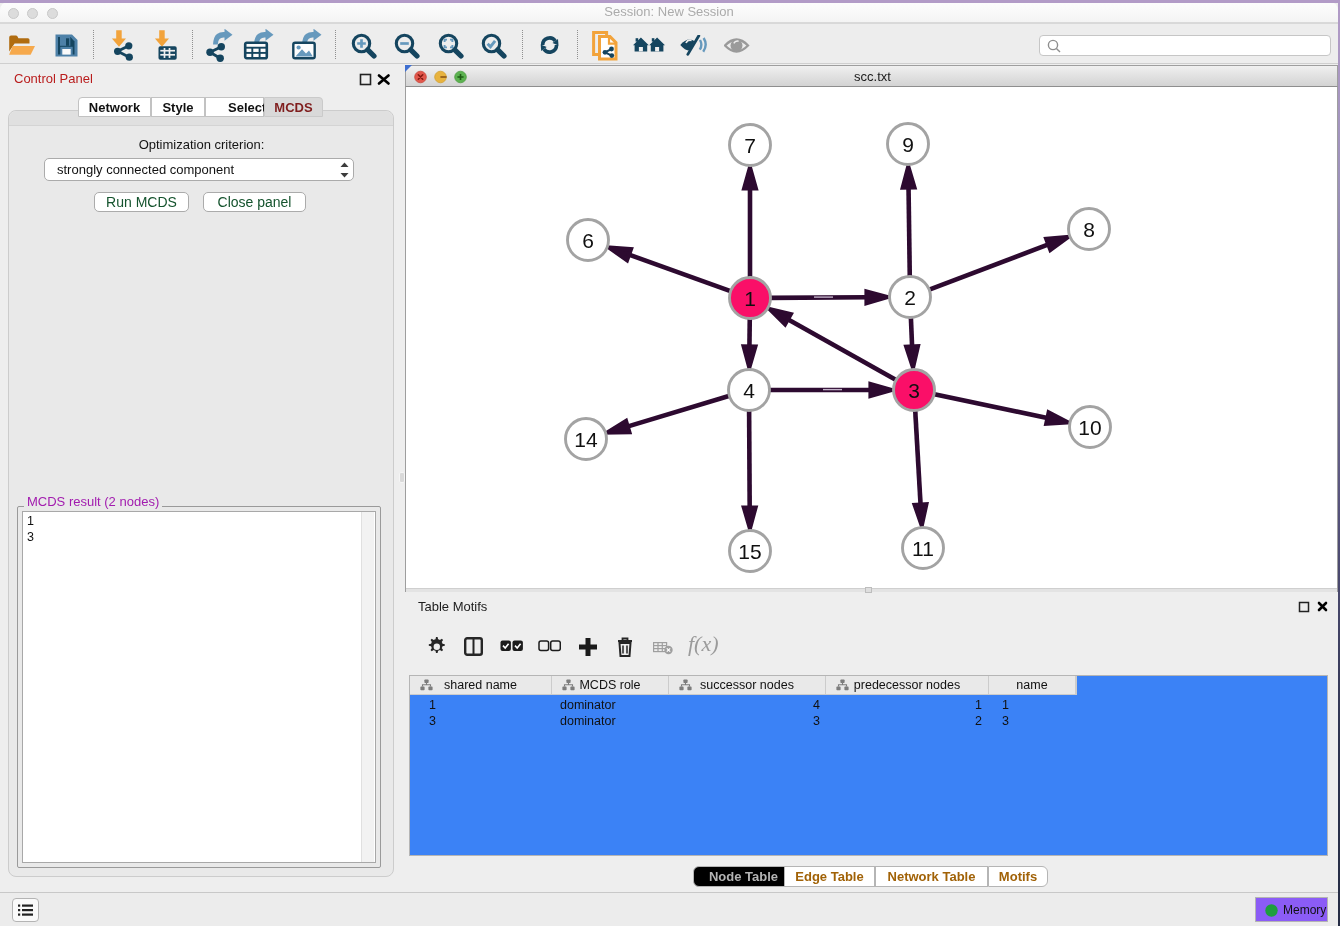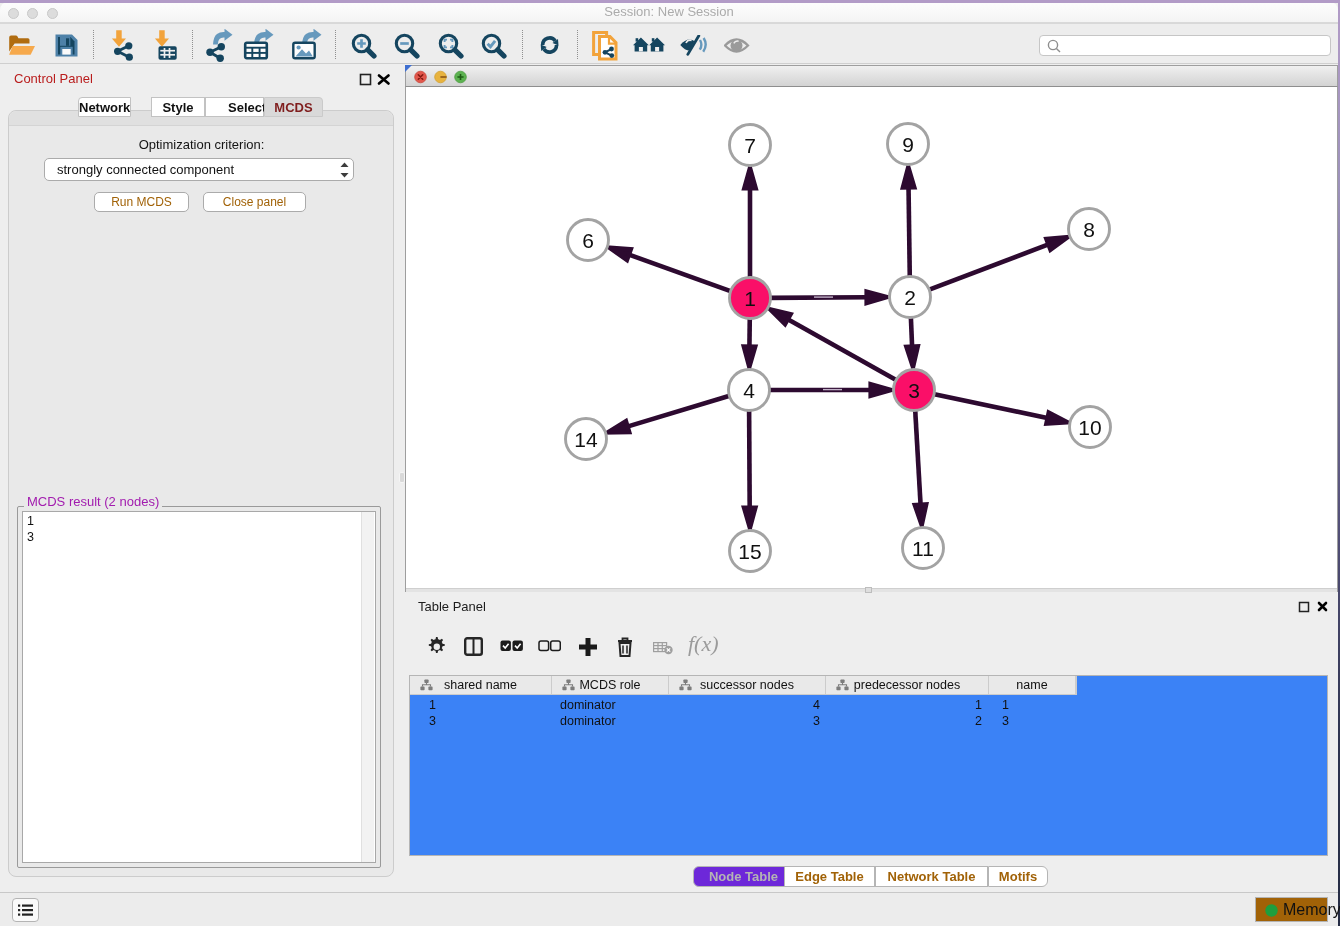--- a/index.html
+++ b/index.html
@@ -29,21 +29,21 @@
   font-size:13px;font-weight:700;color:#111;text-align:center;line-height:19px;}
 #cp-body{left:8px;top:110px;width:386px;height:767px;background:#e9e9e9;
   border:1px solid #cccccc;border-radius:8px;}
 #cp-bodytop{left:9px;top:111px;width:384px;height:15px;background:#e0e0e0;
   border-radius:8px 8px 0 0;border-bottom:1px solid #d4d4d4;}
 #opt-label{left:0px;top:137px;width:403px;text-align:center;font-size:13px;color:#141414;}
 #opt-select{left:44px;top:158px;width:310px;height:23px;background:#fff;
   border:1px solid #ababab;border-radius:5px;font-size:13px;color:#111;line-height:21px;
   padding-left:12px;}
 .btn{position:absolute;height:20px;background:#fff;border:1px solid #ababab;border-radius:5px;
-  font-size:12px;color:#a16207;text-align:center;line-height:18px;}
+  font-size:14px;color:#14532d;text-align:center;line-height:18px;}
 #fieldset{left:17px;top:506px;width:364px;height:362px;border:1px solid #9a9a9a;border-radius:2px;}
 #fs-label{left:24px;top:494px;font-size:13px;color:#a21caf;background:#e9e9e9;padding:0 3px;}
 #fs-white{left:22px;top:511px;width:354px;height:352px;background:#fff;border:1px solid #a8a8a8;}
 #fs-scroll{left:361px;top:512px;width:13px;height:350px;background:#f2f2f2;border-left:1px solid #e0e0e0;}
 #fs-text{left:27px;top:513px;font-size:12.5px;color:#111;line-height:16px;}
 
 
 #netwin{left:405px;top:65px;width:933px;height:527px;background:#fff;
   border:1px solid #9e9e9e;}
 #nw-titlebar{left:405px;top:65px;width:933px;height:22px;
@@ -62,22 +62,22 @@
   color:#111;text-align:center;line-height:18px;}
 .hicon{position:absolute;left:10px;top:3px;}
 .trow{position:absolute;font-size:12.5px;color:#111;height:16px;line-height:16px;}
 .ttab{position:absolute;top:0;height:21px;background:#fff;border:1px solid #b5b5b5;
   font-size:13px;font-weight:700;color:#a16207;text-align:center;line-height:20px;}
 
 
 #statusbar{left:0;top:892px;width:1338px;height:34px;background:#ececec;border-top:1px solid #c8c8c8;}
 #sb-left{position:absolute;left:12px;top:5px;width:27px;height:24px;background:#fafafa;
   border:1px solid #b4b4b4;border-radius:4px;}
-#sb-mem{position:absolute;left:1255px;top:4px;width:73px;height:25px;background:#a16207;
-  border:1px solid #b4b4b4;font-size:16px;color:#111;line-height:24px;text-align:left;padding-left:27px;}
+#sb-mem{position:absolute;left:1255px;top:4px;width:73px;height:25px;background:#8b5cf6;
+  border:1px solid #b4b4b4;font-size:12px;color:#111;line-height:24px;text-align:left;padding-left:27px;}
 </style>
 </head>
 <body>
 <div class="abs" id="titlebar"></div>
 <div class="abs" id="desktop-top"></div>
 <div class="abs" id="desktop-right"></div>
 <div class="tl" style="left:8px;"></div>
 <div class="tl" style="left:27px;"></div>
 <div class="tl" style="left:47px;"></div>
 <div id="apptitle">Session: New Session</div>
@@ -223,21 +223,21 @@
     </div>
 </div>
 
 <div class="abs" id="cp-title">Control Panel</div>
 <svg class="wicon" style="left:359px;top:73px" width="34" height="13">
     <rect x="1.5" y="1.5" width="10" height="10" fill="none" stroke="#222" stroke-width="1.6"></rect>
     <path d="M20 2.5 L29.5 10.5 M29.5 2.5 L20 10.5" stroke="#000" stroke-width="2.7" stroke-linecap="round"></path>
   </svg>
 <div class="abs" id="cp-body"></div>
 <div class="abs" id="cp-bodytop"></div>
-<div class="cptab" style="left:78px;top:97px;width:53px;border-radius:4px 0 0 0;">Network</div>
+<div class="cptab" style="left:78px;top:97px;width:73px;border-radius:4px 0 0 0;">Network</div>
 <div class="cptab" style="left:151px;top:97px;width:54px;">Style</div>
 <div class="cptab" style="left:205px;top:97px;width:59px;padding-left:22px;">Select</div>
 <div class="cptab" style="left:264px;top:97px;width:59px;background:#d9d9d9;color:#7f1d1d;border-radius:0 4px 0 0;border-color:#cacaca;">MCDS</div>
 <div class="abs" id="opt-label">Optimization criterion:</div>
 <div class="abs" id="opt-select">strongly connected component
 <svg width="9" height="16" style="position:absolute;right:4px;top:3px">
       <path d="M4.5 0.5 L8.5 5 L0.5 5 Z" fill="#3c3c3c"></path>
       <path d="M4.5 15.5 L8.5 11 L0.5 11 Z" fill="#3c3c3c"></path>
     </svg>
 </div>
@@ -245,20 +245,21 @@
 <div class="btn" style="left:203px;top:192px;width:103px;">Close panel</div>
 <div class="abs" id="fieldset"></div>
 <div class="abs" id="fs-white"></div>
 <div class="abs" id="fs-scroll"></div>
 <div class="abs" id="fs-label">MCDS result (2 nodes)</div>
 <div class="abs" id="fs-text">1<br>3</div>
 
 <div class="abs" style="left:399px;top:472px;width:6px;height:11px;background:#d9d9d9;border:1px solid #f5f5f5;border-radius:2px;"></div>
 <div class="abs" id="netwin"></div>
 <div class="abs" id="nw-titlebar">
+  <div id="nw-title">scc.txt</div>
   <svg width="60" height="16" style="position:absolute;left:8px;top:3px" viewBox="0 0 60 16">
     <circle cx="6.5" cy="8" r="5.8" fill="#e2574c" stroke="#c64539" stroke-width="0.8"></circle>
     <path d="M4.3 5.8 L8.7 10.2 M8.7 5.8 L4.3 10.2" stroke="#841a12" stroke-width="1.6" stroke-linecap="round"></path>
     <circle cx="26.5" cy="8" r="5.8" fill="#e8b33e" stroke="#d29f2e" stroke-width="0.8"></circle>
     <line x1="3.4" y1="8" x2="9.6" y2="8" stroke="#95601a" stroke-width="1.8" transform="translate(23,0)"></line>
     <circle cx="46.5" cy="8" r="5.8" fill="#5cb250" stroke="#4b9c40" stroke-width="0.8"></circle>
     <path d="M46.5 4.9 V11.1 M43.4 8 H49.6" stroke="#1d5c14" stroke-width="1.6"></path>
   </svg>
 </div>
 <div class="abs" id="nw-canvas">
@@ -318,21 +319,21 @@
         <text x="586" y="446.5" text-anchor="middle" font-size="21" fill="#101010">14</text>
         <circle cx="750" cy="551" r="20.5" fill="#ffffff" stroke="#a3a3a3" stroke-width="2.9"></circle>
         <text x="750" y="558.5" text-anchor="middle" font-size="21" fill="#101010">15</text>
       </g>
     </svg>
 </div>
 <div class="abs" id="nw-bottom"></div>
 <div class="abs" style="left:865px;top:587px;width:7px;height:6px;background:#dedede;border:1px solid #bdbdbd;"></div>
 <div class="abs" id="corner-tri"></div>
 
-<div class="abs" id="tp-title">Table Panel</div>
+<div class="abs" id="tp-title">Table Motifs</div>
 <svg class="wicon" style="left:1298px;top:601px" width="32" height="13">
     <rect x="1.5" y="1.5" width="9" height="9" fill="none" stroke="#222" stroke-width="1.5"></rect>
     <path d="M21 2 L28 9 M28 2 L21 9" stroke="#000" stroke-width="2.6" stroke-linecap="round"></path>
   </svg>
 <svg class="abs" style="left:427px;top:637px" width="20" height="20" viewBox="0 0 20 20">
 <path fill="#262626" d="M9 0 l1.6 0 .5 2.3 a7 7 0 0 1 1.8 .75 l2 -1.3 1.15 1.15 -1.3 2 a7 7 0 0 1 .75 1.8 l2.3 .5 0 1.6 -2.3 .5 a7 7 0 0 1 -.75 1.8 l1.3 2 -1.15 1.15 -2 -1.3 a7 7 0 0 1 -1.8 .75 l-.5 2.3 -1.6 0 -.5 -2.3 a7 7 0 0 1 -1.8 -.75 l-2 1.3 -1.15 -1.15 1.3 -2 a7 7 0 0 1 -.75 -1.8 l-2.3 -.5 0 -1.6 2.3 -.5 a7 7 0 0 1 .75 -1.8 l-1.3 -2 1.15 -1.15 2 1.3 a7 7 0 0 1 1.8 -.75 z"></path>
 <circle cx="9.8" cy="9.8" r="3.2" fill="#eee"></circle>
 </svg>
 <svg class="abs" style="left:464px;top:637px" width="19" height="19" viewBox="0 0 19 19">
 <rect x="1.2" y="1.2" width="16.6" height="16.6" rx="2" fill="none" stroke="#262626" stroke-width="2.4"></rect>
@@ -410,21 +411,21 @@
     <div class="trow" style="left:150px;top:21px;width:100px;text-align:left;">dominator</div>
     <div class="trow" style="left:300px;top:21px;width:110px;text-align:right;">4</div>
     <div class="trow" style="left:460px;top:21px;width:112px;text-align:right;">1</div>
     <div class="trow" style="left:592px;top:21px;width:60px;text-align:left;">1</div>
     <div class="trow" style="left:19px;top:37px;width:60px;text-align:left;">3</div>
     <div class="trow" style="left:150px;top:37px;width:100px;text-align:left;">dominator</div>
     <div class="trow" style="left:300px;top:37px;width:110px;text-align:right;">3</div>
     <div class="trow" style="left:460px;top:37px;width:112px;text-align:right;">2</div>
     <div class="trow" style="left:592px;top:37px;width:60px;text-align:left;">3</div>
 </div>
-<div class="ttab" style="left:693px;top:866px;width:101px;background:#6d28d9;color:#b4b4b4;border-radius:6px 0 0 6px;">Node Table</div>
+<div class="ttab" style="left:693px;top:866px;width:101px;background:#000000;color:#b4b4b4;border-radius:6px 0 0 6px;">Node Table</div>
 <div class="ttab" style="left:784px;top:866px;width:91px;">Edge Table</div>
 <div class="ttab" style="left:875px;top:866px;width:113px;">Network Table</div>
 <div class="ttab" style="left:988px;top:866px;width:60px;border-radius:0 6px 6px 0;">Motifs</div>
 
 <div class="abs" id="statusbar">
   <div id="sb-left"><svg width="17" height="15" style="margin:4px 0 0 4px">
         <g fill="#222">
           <rect x="1" y="1.5" width="2.2" height="2.2"></rect>
           <rect x="5" y="1.5" width="11" height="2.2"></rect>
           <rect x="1" y="6" width="2.2" height="2.2"></rect>

